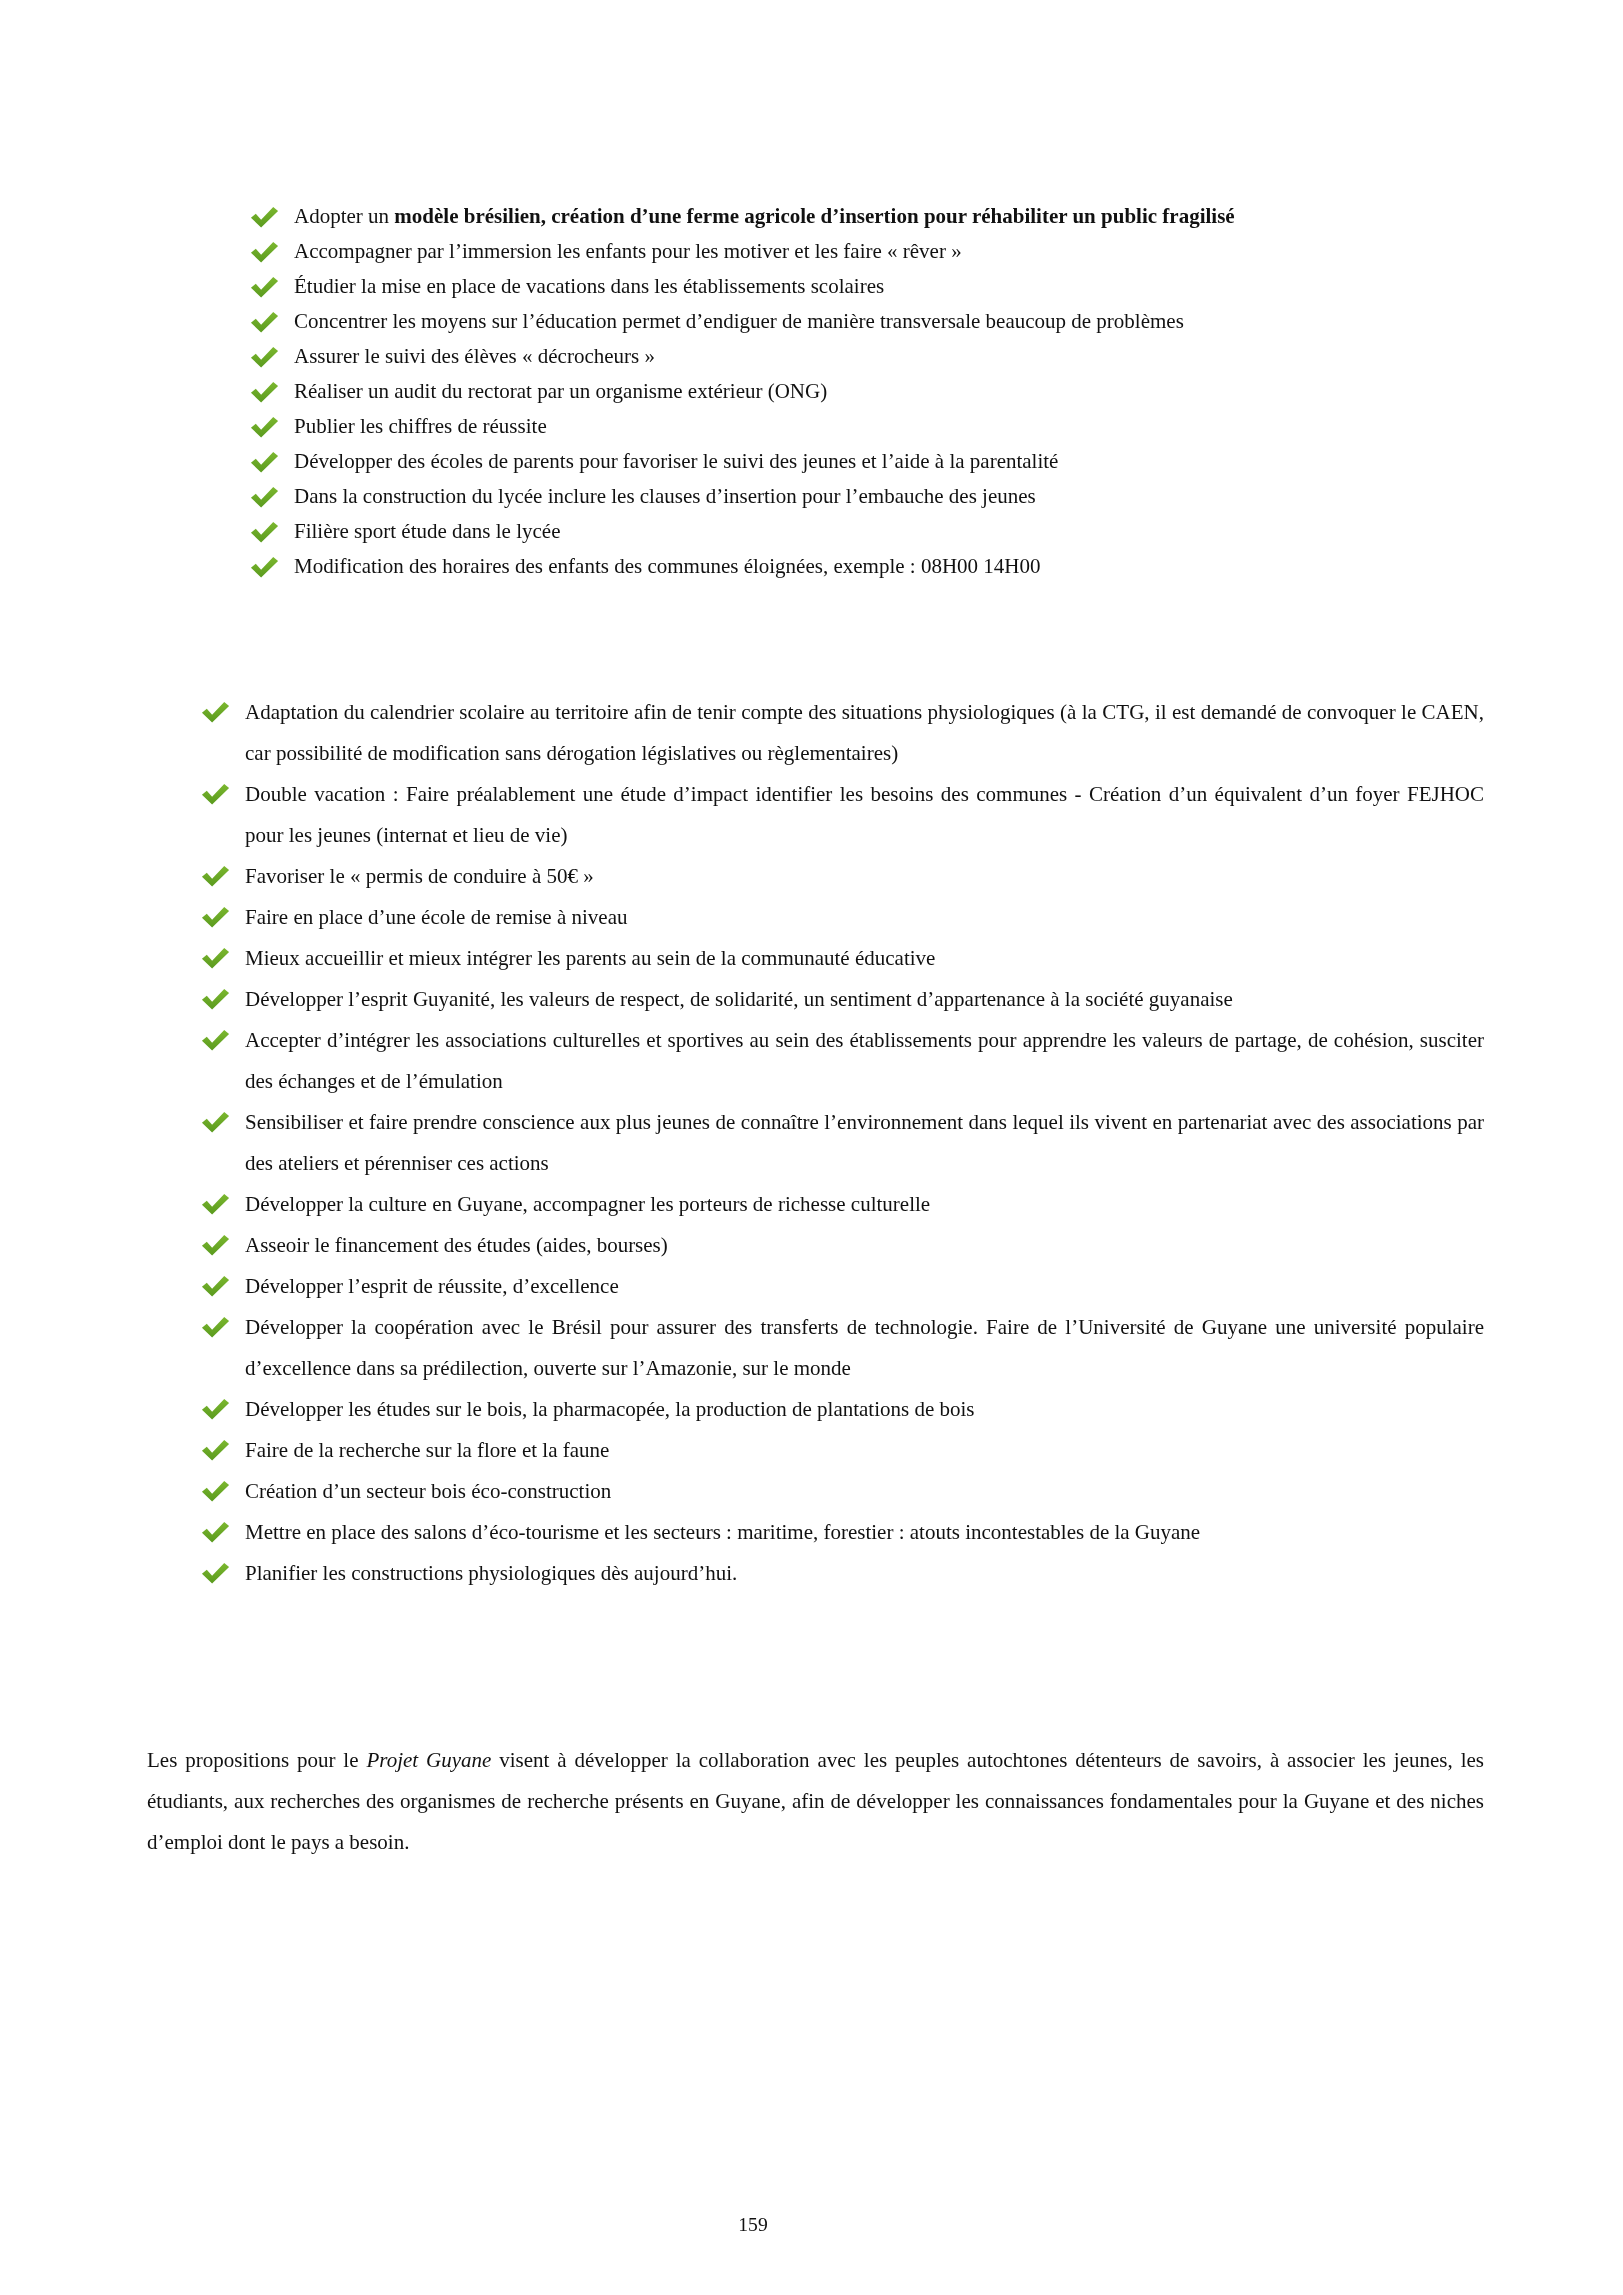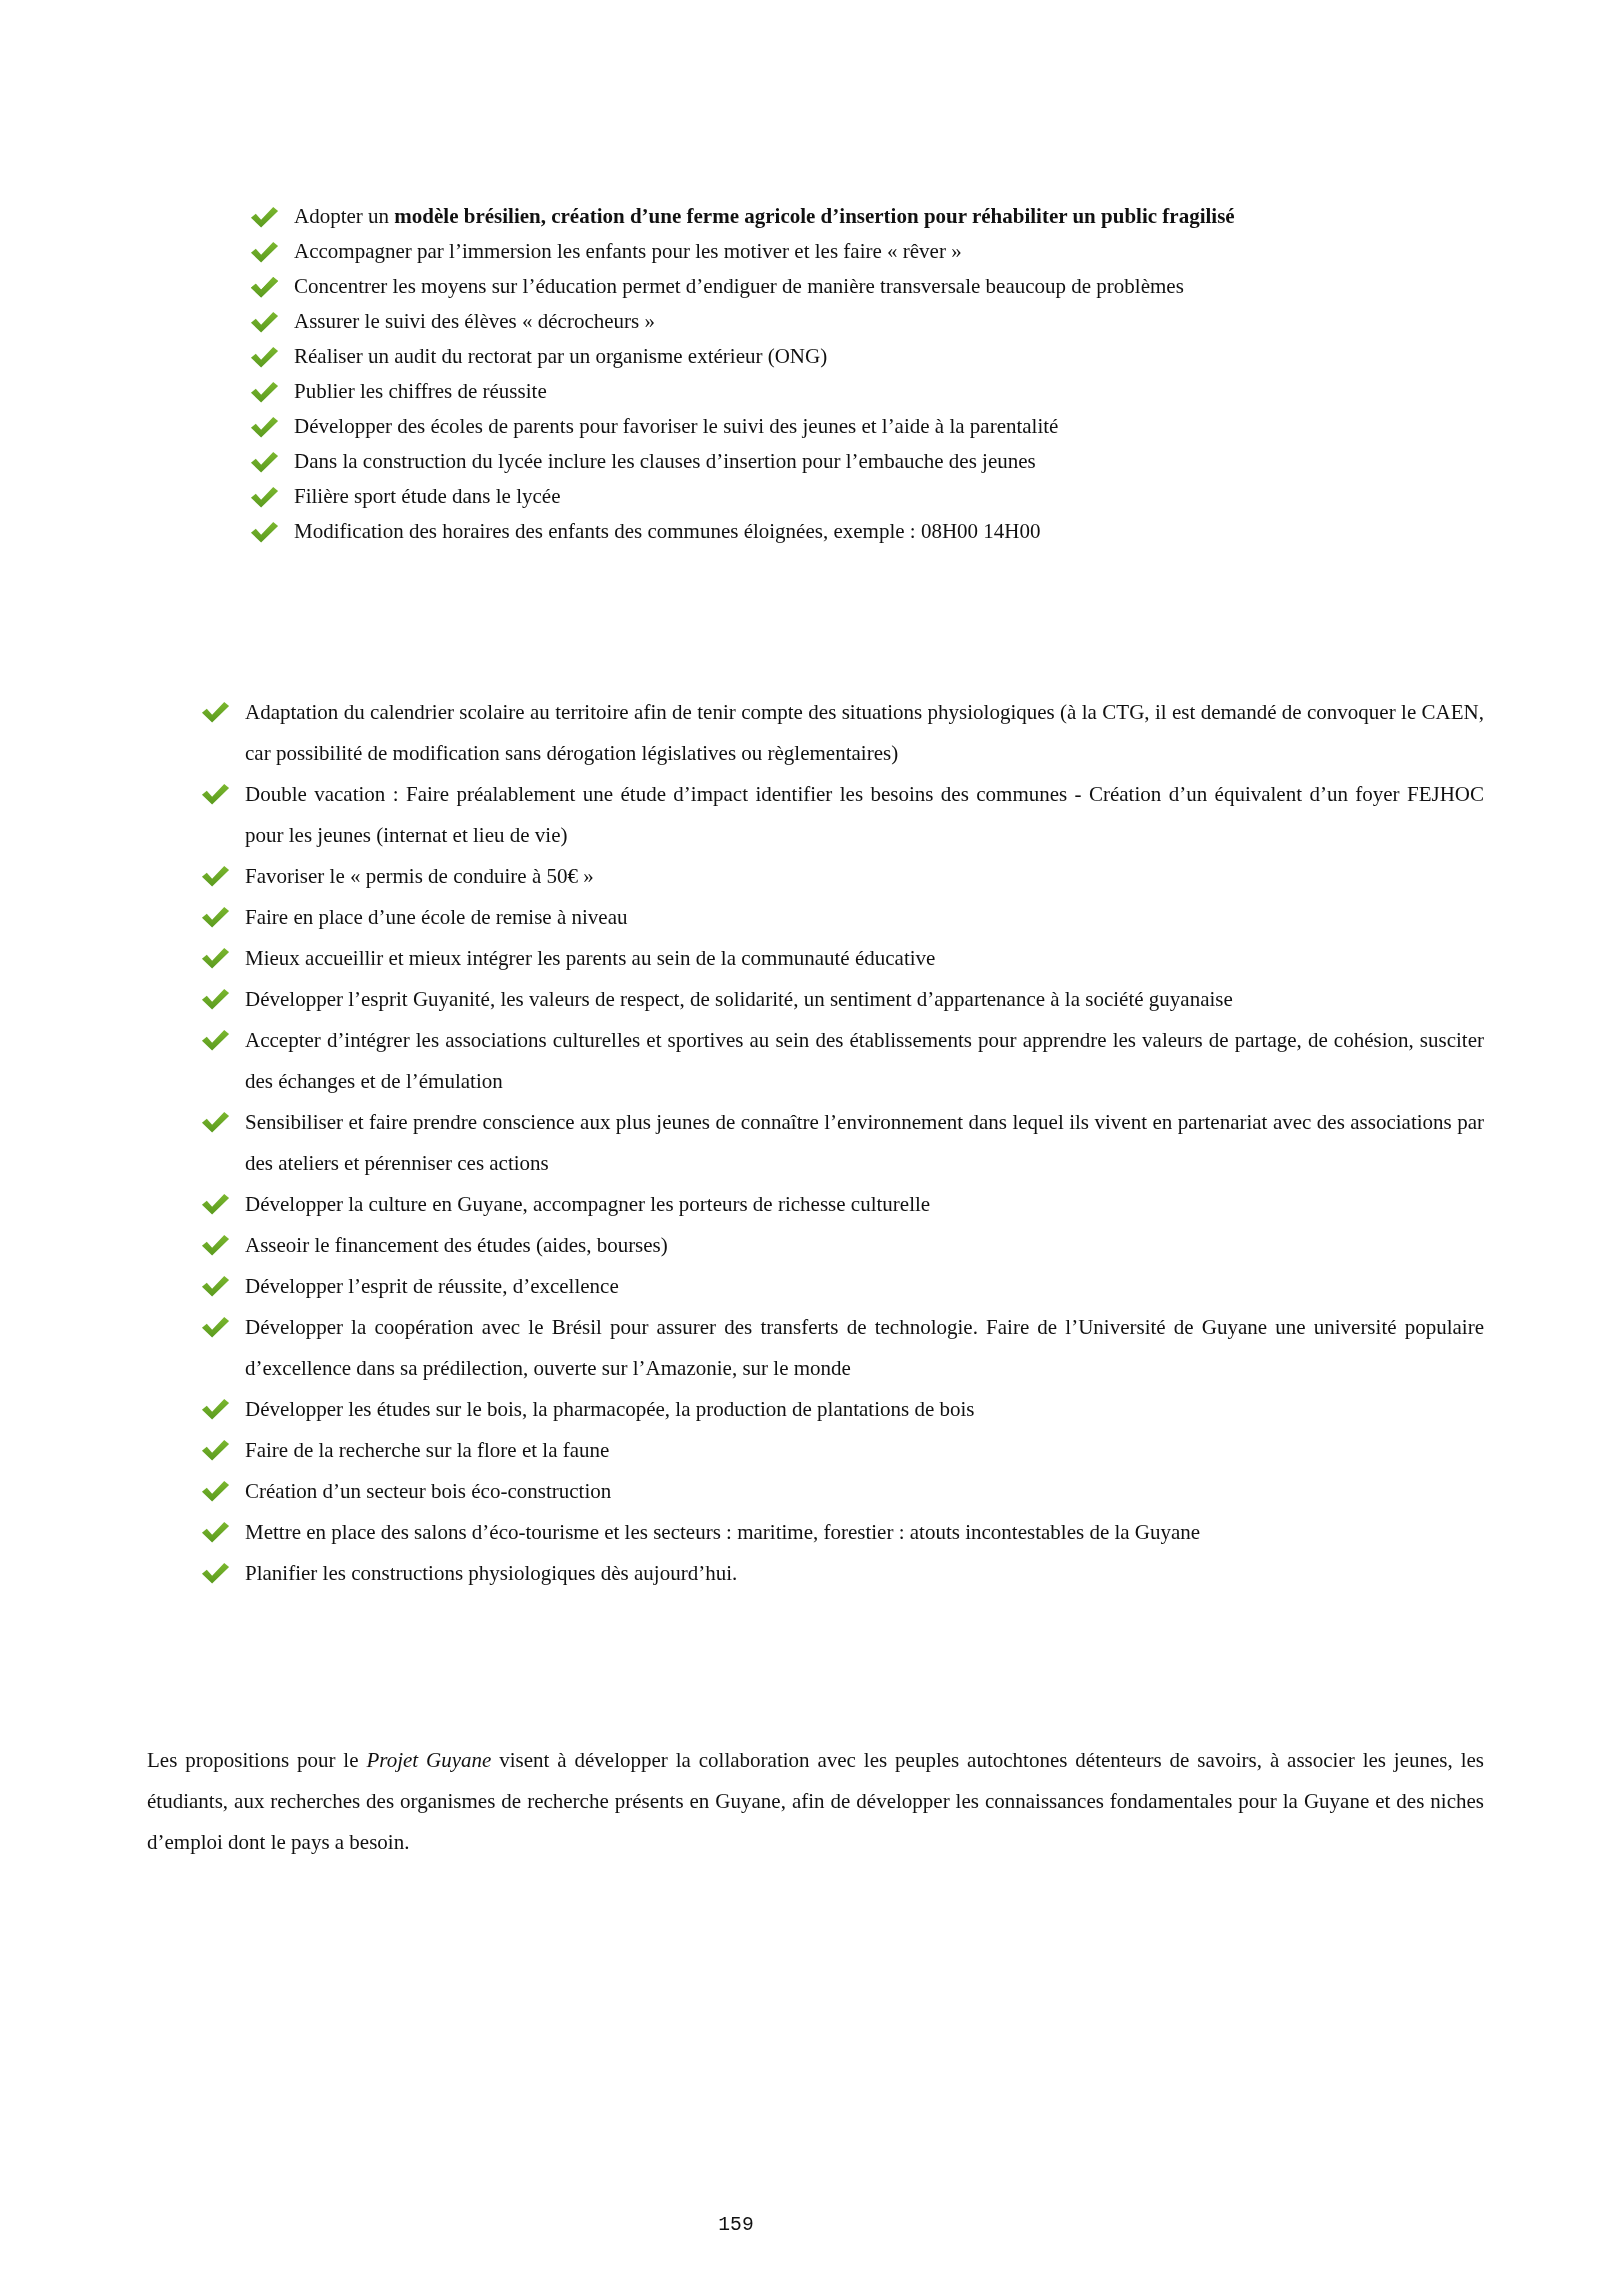--- a/index.html
+++ b/index.html
@@ -11,22 +11,22 @@
   .list-outer { left:196px; top:692px; width:1288px; }
   .item { position:relative; padding-left:49px; font-size:21px; line-height:35px;
           font-family:"Liberation Serif","DejaVu Serif",serif; }
   .list-outer .item { line-height:41px; text-align:justify; }
   .check { position:absolute; left:3.9px; top:5.9px; width:31px; height:24.5px; }
   .b { font-weight:bold; }
   .para { position:absolute; left:147px; top:1740px; width:1337px; margin:0;
           font-size:21px; line-height:41px; text-align:justify;
           font-family:Liberation Serif, serif; }
   .para em { font-style:italic; }
-  .page-num { position:absolute; left:0; width:1472px; top:2214px; text-align:center;
-              font-family:Liberation Mono, monospace; font-size:19.6px; color:#111; }
+  .page-num { position:absolute; left:17px; width:1472px; top:2214px; text-align:center;
+              font-family:Liberation Serif, serif; font-size:19.6px; color:#111; }
 </style>
 </head>
 <body>
 
 <div class="page">
 
   <ul class="list list-inner">
     <li class="item"><span class="check"><svg width="31" height="24.5" viewBox="0 0 64 50">
             <defs>
               <linearGradient id="g" x1="0" y1="0" x2="0" y2="1">
@@ -46,21 +46,21 @@
             <path d="M4 26 L14 18 L25 30 L50 4 L60 12 L25 46 Z" fill="url(#g)"></path>
           </svg></span><span>Accompagner par l’immersion les enfants pour les motiver et les faire « rêver »</span></li>
     <li class="item"><span class="check"><svg width="31" height="24.5" viewBox="0 0 64 50">
             <defs>
               <linearGradient id="g" x1="0" y1="0" x2="0" y2="1">
                 <stop offset="0" stop-color="#7cb82f"></stop>
                 <stop offset="1" stop-color="#5a9a1e"></stop>
               </linearGradient>
             </defs>
             <path d="M4 26 L14 18 L25 30 L50 4 L60 12 L25 46 Z" fill="url(#g)"></path>
-          </svg></span></li>
+          </svg></span><span>Étudier la mise en place de vacations dans les établissements scolaires</span></li>
     <li class="item"><span class="check"><svg width="31" height="24.5" viewBox="0 0 64 50">
             <defs>
               <linearGradient id="g" x1="0" y1="0" x2="0" y2="1">
                 <stop offset="0" stop-color="#7cb82f"></stop>
                 <stop offset="1" stop-color="#5a9a1e"></stop>
               </linearGradient>
             </defs>
             <path d="M4 26 L14 18 L25 30 L50 4 L60 12 L25 46 Z" fill="url(#g)"></path>
           </svg></span><span>Concentrer les moyens sur l’éducation permet d’endiguer de manière transversale beaucoup de problèmes</span></li>
     <li class="item"><span class="check"><svg width="31" height="24.5" viewBox="0 0 64 50">

